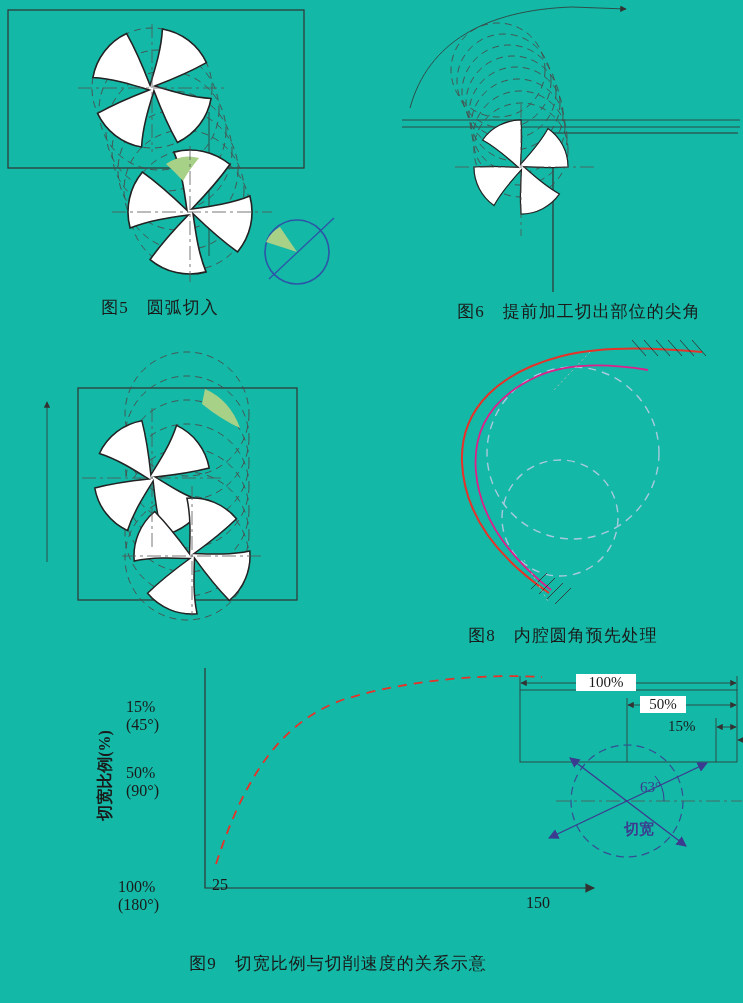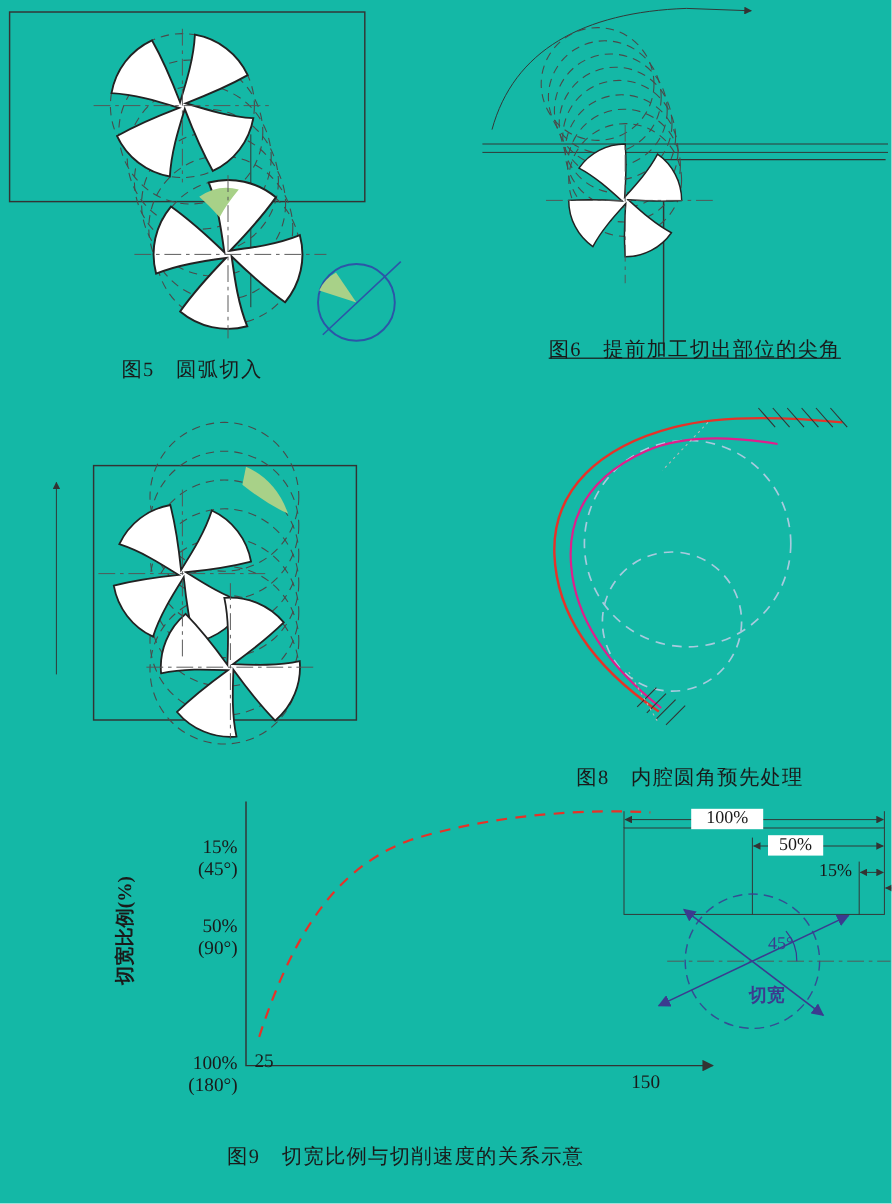--- a/index.html
+++ b/index.html
@@ -3,21 +3,21 @@
 <meta charset="utf-8">
 <style>
   html,body{margin:0;padding:0;background:#fff;}
   .page{position:relative;width:743px;height:1003px;background:#14b8a6;overflow:hidden;
         font-family:"Liberation Serif","DejaVu Serif",serif;color:#1a1a1a;}
   .art{position:absolute;left:0;top:0;}
   .cap{position:absolute;font-size:17px;letter-spacing:1px;}
   .lbl{position:absolute;font-size:16px;}
   .sm{font-size:15px;}
   .c{text-align:center;}
-  .r{text-align:right;}
+  .r{text-align:left;}
   .b{font-weight:bold;}
   .pre{white-space:pre-line;line-height:18px;}
   .navy{color:#3b3b8f;}
   .bgw{background:#fff;}
   .rot{transform:rotate(-90deg);transform-origin:center center;}
   
   .ln{fill:none;stroke:#333;stroke-width:1.2;}
   .thin{fill:none;stroke:#333;stroke-width:0.8;}
   .dash{fill:none;stroke:#4a4a4a;stroke-width:0.9;stroke-dasharray:7 5;}
   .dashB{stroke-dasharray:8 6;fill:none;stroke-width:1.4;}
@@ -143,33 +143,33 @@
       <circle cx="627" cy="801" r="56" fill="none" stroke-width="1.2" stroke-dasharray="8 5" opacity="0.85" stroke="#3b3b8f"></circle>
       <line x1="556" y1="801" x2="742" y2="801" class="cl"></line>
       <line x1="549" y1="838" x2="707" y2="763" stroke-width="1.3" marker-start="url(#mArrN)" marker-end="url(#mArrN)" stroke="#3b3b8f"></line>
       <line x1="570" y1="758" x2="686" y2="846" stroke-width="1.3" marker-start="url(#mArrN)" marker-end="url(#mArrN)" stroke="#3b3b8f"></line>
       <path d="M664 801A37 37 0 0 0 655 776" fill="none" stroke-width="1" stroke="#3b3b8f"></path>
     </g>
   </g>
 </svg>
 
 <div class="cap c" style="left:40px;top:296px;width:240px;">图5　圆弧切入</div>
-<div class="cap c" style="left:415px;top:280px;width:328px;text-decoration:underline;">图6　提前加工切出部位的尖角</div>
-<div class="cap c" style="left:440px;top:624px;width:270px;margin-top:12px;">图8　内腔圆角预先处理</div>
+<div class="cap c" style="left:415px;top:300px;width:328px;">图6　提前加工切出部位的尖角</div>
+<div class="cap c" style="left:428px;top:624px;width:270px;">图8　内腔圆角预先处理</div>
 <div class="cap c" style="left:0px;top:952px;width:676px;">图9　切宽比例与切削速度的关系示意</div>
 
 <div class="lbl pre r" style="left:126px;top:698px;width:72px;">15%
 (45°)</div>
 <div class="lbl pre r" style="left:126px;top:764px;width:72px;">50%
 (90°)</div>
 <div class="lbl pre r" style="left:118px;top:878px;width:80px;">100%
 (180°)</div>
 <div class="lbl c b rot" style="left:22px;top:765px;width:166px;">切宽比例(%)</div>
 <div class="lbl" style="left:212px;top:876px;width:28px;">25</div>
 <div class="lbl" style="left:526px;top:894px;width:36px;font-family:Liberation Serif, serif;">150</div>
 
 <div class="lbl sm c bgw" style="left:576px;top:674px;width:60px;">100%</div>
 <div class="lbl sm c bgw" style="left:640px;top:696px;width:46px;">50%</div>
 <div class="lbl sm r" style="left:668px;top:718px;width:42px;">15%</div>
-<div class="lbl sm navy" style="left:640px;top:779px;width:40px;">45°</div>
+<div class="lbl sm navy" style="left:640px;top:779px;width:40px;">63°</div>
 <div class="lbl sm navy b c" style="left:608px;top:820px;width:62px;text-align:center;">切宽</div>
 
 </div>
 
 </body></html>

